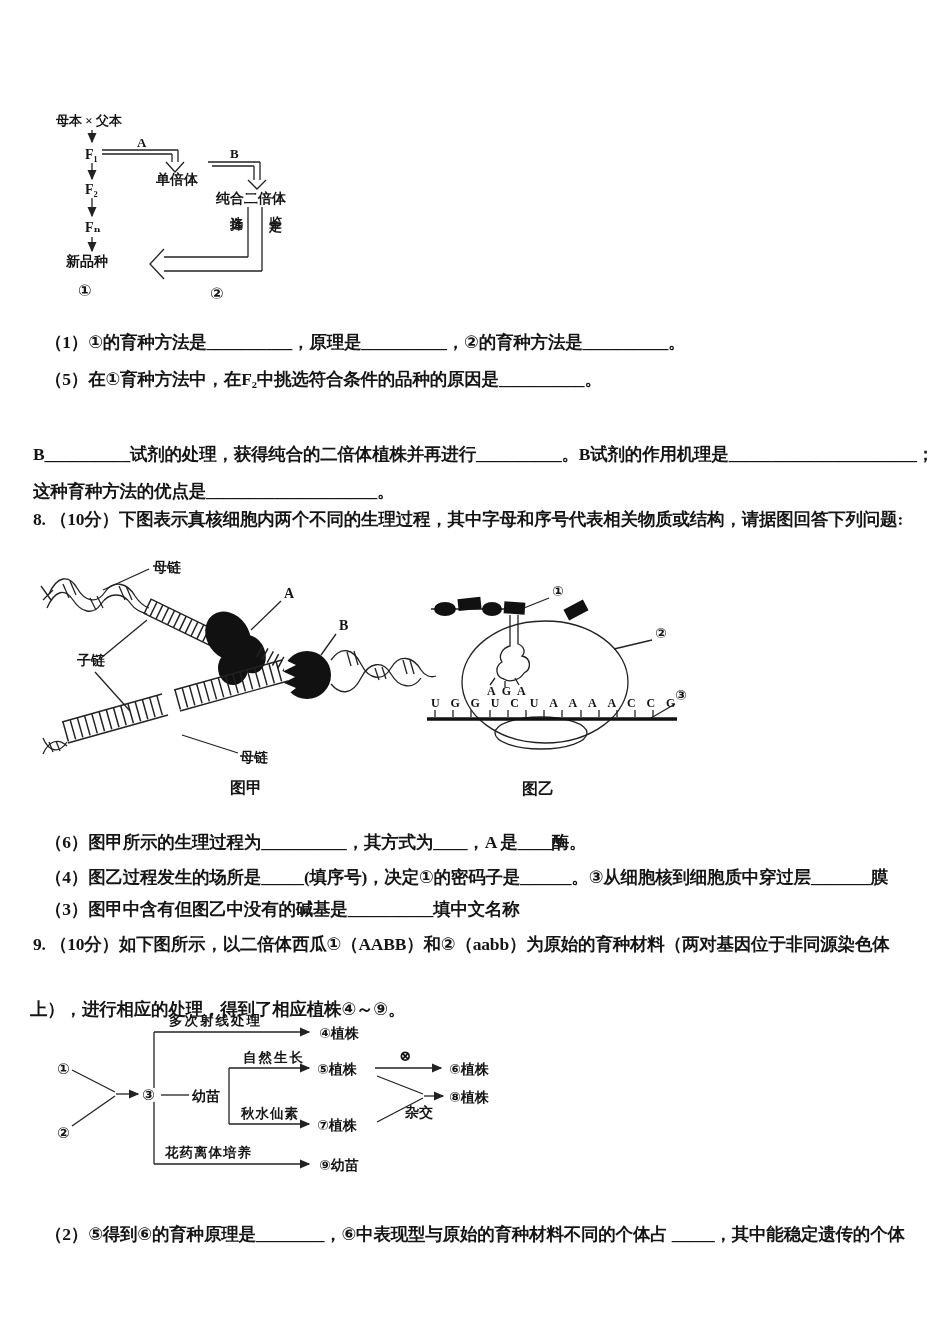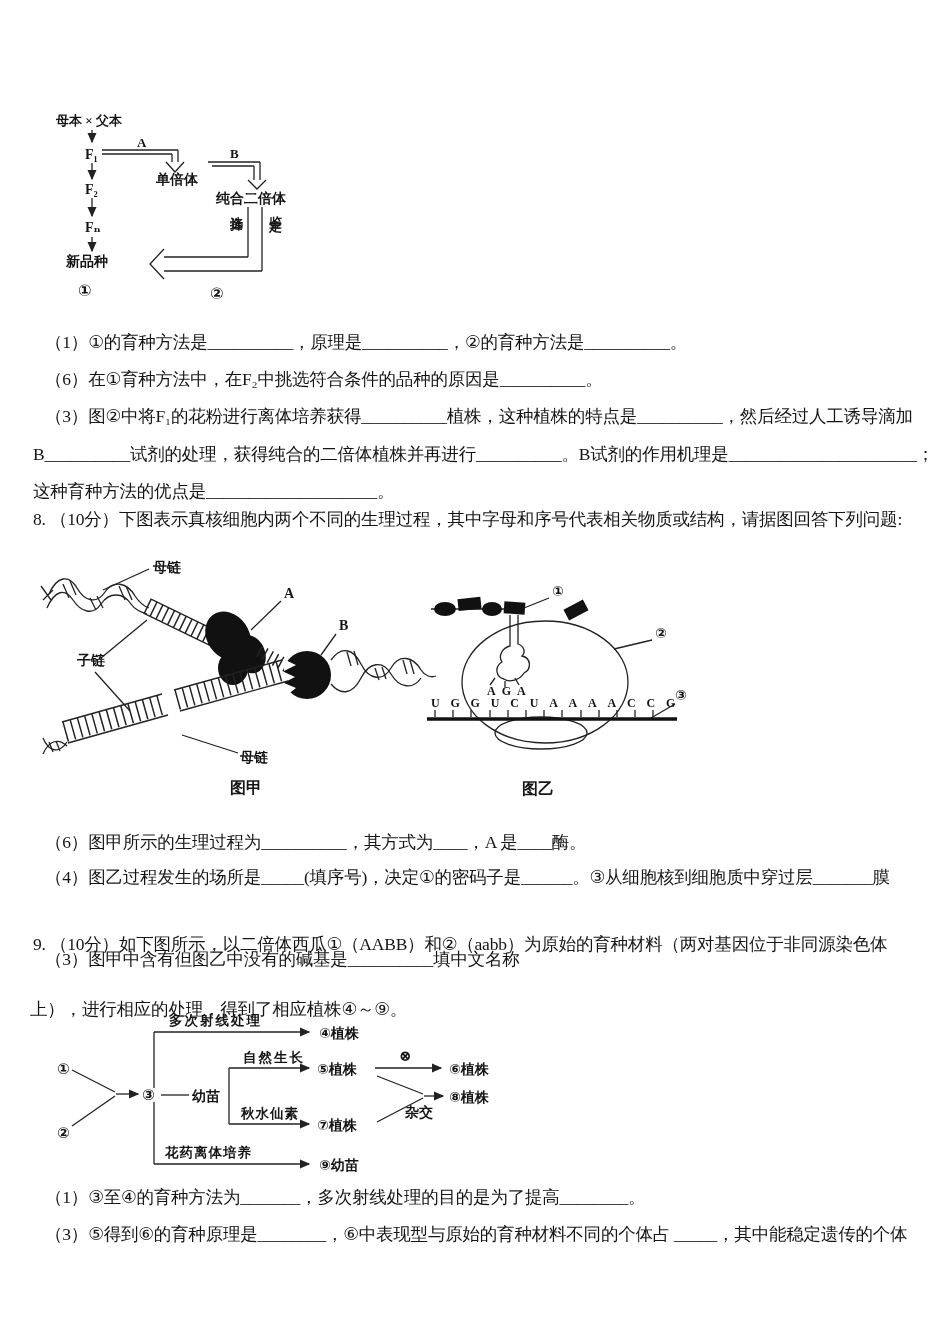--- a/index.html
+++ b/index.html
@@ -1,19 +1,19 @@
 <!DOCTYPE html>
 <html><head>
 <meta charset="utf-8">
 <style>
   html,body{margin:0;padding:0;}
   body{width:950px;height:1344px;background:#ffffff;position:relative;overflow:hidden;
        font-family:"Liberation Serif","DejaVu Serif","DejaVu Sans",serif;color:#151515;}
   .page{position:absolute;left:0;top:0;width:950px;height:1344px;}
-  .line{position:absolute;white-space:nowrap;font-size:17.5px;font-weight:normal;letter-spacing:-0.2px;}
+  .line{position:absolute;white-space:nowrap;font-size:17.5px;font-weight:bold;letter-spacing:-0.2px;}
   .vtext{position:absolute;writing-mode:vertical-rl;text-orientation:upright;
          font-size:13px;font-weight:bold;letter-spacing:2px;}
   svg{position:absolute;overflow:visible;}
   svg text{fill:#151515;font-family:"Liberation Serif","DejaVu Serif","DejaVu Sans",serif;font-weight:bold;}
   .stroke{stroke:#222222;fill:none;stroke-width:1.3;}
   .fillb{fill:#111111;stroke:none;}
 </style>
 </head>
 <body>
 
@@ -61,22 +61,21 @@
       <line x1="222" y1="107" x2="222" y2="171"></line>
       <line x1="208" y1="157" x2="124" y2="157"></line>
       <line x1="222" y1="171" x2="124" y2="171"></line>
       <path d="M124,149 L110,164 L124,179"></path>
     </g>
   </svg>
   <div class="vtext" style="left:227px;top:206px">选择</div>
   <div class="vtext" style="left:266px;top:206px">鉴定</div>
 
   <div class="line" style="left:45px;top:330px">（1）①的育种方法是__________，原理是__________，②的育种方法是__________。</div>
-  <div class="line" style="left:45px;top:367px">（6）在①育种方法中，在F₂中挑选符合条件的品种的原因是__________。</div>
-  <div class="line" style="left:45px;top:404px">（3）图②中将F₁的花粉进行离体培养获得__________植株，这种植株的特点是__________，然后经过人工诱导滴加</div>
+  <div class="line" style="left:45px;top:367px">（5）在①育种方法中，在F₂中挑选符合条件的品种的原因是__________。</div>
   <div class="line" style="left:33px;top:479px">这种育种方法的优点是____________________。</div>
   <div class="line" style="left:33px;top:442px">B__________试剂的处理，获得纯合的二倍体植株并再进行__________。B试剂的作用机理是______________________；</div>
 
   <div class="line" style="left:33px;top:507px">8. （10分）下图表示真核细胞内两个不同的生理过程，其中字母和序号代表相关物质或结构，请据图回答下列问题:</div>
 
   <svg style="left:35px;top:548px" width="420" height="255" viewBox="0 0 420 255">
     <g class="stroke">
       <path d="M14,46 C22,28 34,26 42,40 C50,54 62,56 70,44 C78,32 92,34 100,48 C104,54 108,58 114,60"></path>
       <path d="M12,60 C20,42 30,40 38,52 C46,64 58,68 66,56 C74,44 88,44 96,56 C100,62 106,64 112,66"></path>
       <line x1="28" y1="36" x2="34" y2="50"></line>
@@ -187,21 +186,21 @@
     </g>
     <line x1="2" y1="171" x2="252" y2="171" stroke="#111" stroke-width="3.5"></line>
     <text x="127" y="48" font-size="14">①</text>
     <text x="230" y="90" font-size="14">②</text>
     <text x="250" y="152" font-size="14">③</text>
     <text x="97" y="246" font-size="16">图乙</text>
   </svg>
 
   <div class="line" style="left:45px;top:830px">（6）图甲所示的生理过程为__________，其方式为____，A 是____酶。</div>
   <div class="line" style="left:45px;top:865px">（4）图乙过程发生的场所是_____(填序号)，决定①的密码子是______。③从细胞核到细胞质中穿过层_______膜</div>
-  <div class="line" style="left:45px;top:947px">（3）图甲中含有但图乙中没有的碱基是__________填中文名称</div>
+  <div class="line" style="left:45px;top:897px">（3）图甲中含有但图乙中没有的碱基是__________填中文名称</div>
 
   <div class="line" style="left:33px;top:932px">9. （10分）如下图所示，以二倍体西瓜①（AABB）和②（aabb）为原始的育种材料（两对基因位于非同源染色体</div>
   <div class="line" style="left:30px;top:997px">上），进行相应的处理，得到了相应植株④～⑨。</div>
 
   <svg style="left:55px;top:1000px" width="480" height="180" viewBox="0 0 480 180">
     <defs>
       <marker id="ah9" markerWidth="9" markerHeight="8" refX="7" refY="3.5" orient="auto">
         <path d="M0,0 L8,3.5 L0,7 z" fill="#222"></path>
       </marker>
     </defs>
@@ -235,16 +234,15 @@
     <text x="344" y="61" font-size="15" font-family="DejaVu Sans, sans-serif">⊗</text>
     <text x="394" y="74" font-size="14">⑥植株</text>
     <text x="186" y="118" font-size="13.5" letter-spacing="1">秋水仙素</text>
     <text x="262" y="130" font-size="14">⑦植株</text>
     <text x="350" y="117" font-size="14">杂交</text>
     <text x="394" y="102" font-size="14">⑧植株</text>
     <text x="110" y="157" font-size="13.5" letter-spacing="1">花药离体培养</text>
     <text x="264" y="170" font-size="14">⑨幼苗</text>
   </svg>
 
-  <div class="line" style="left:45px;top:1185px">（1）③至④的育种方法为_______，多次射线处理的目的是为了提高________。</div>
-  <div class="line" style="left:45px;top:1222px">（3）⑤得到⑥的育种原理是________，⑥中表现型与原始的育种材料不同的个体占 _____，其中能稳定遗传的个体</div>
+  <div class="line" style="left:45px;top:1222px">（2）⑤得到⑥的育种原理是________，⑥中表现型与原始的育种材料不同的个体占 _____，其中能稳定遗传的个体</div>
 
 </div>
 
 </body></html>

